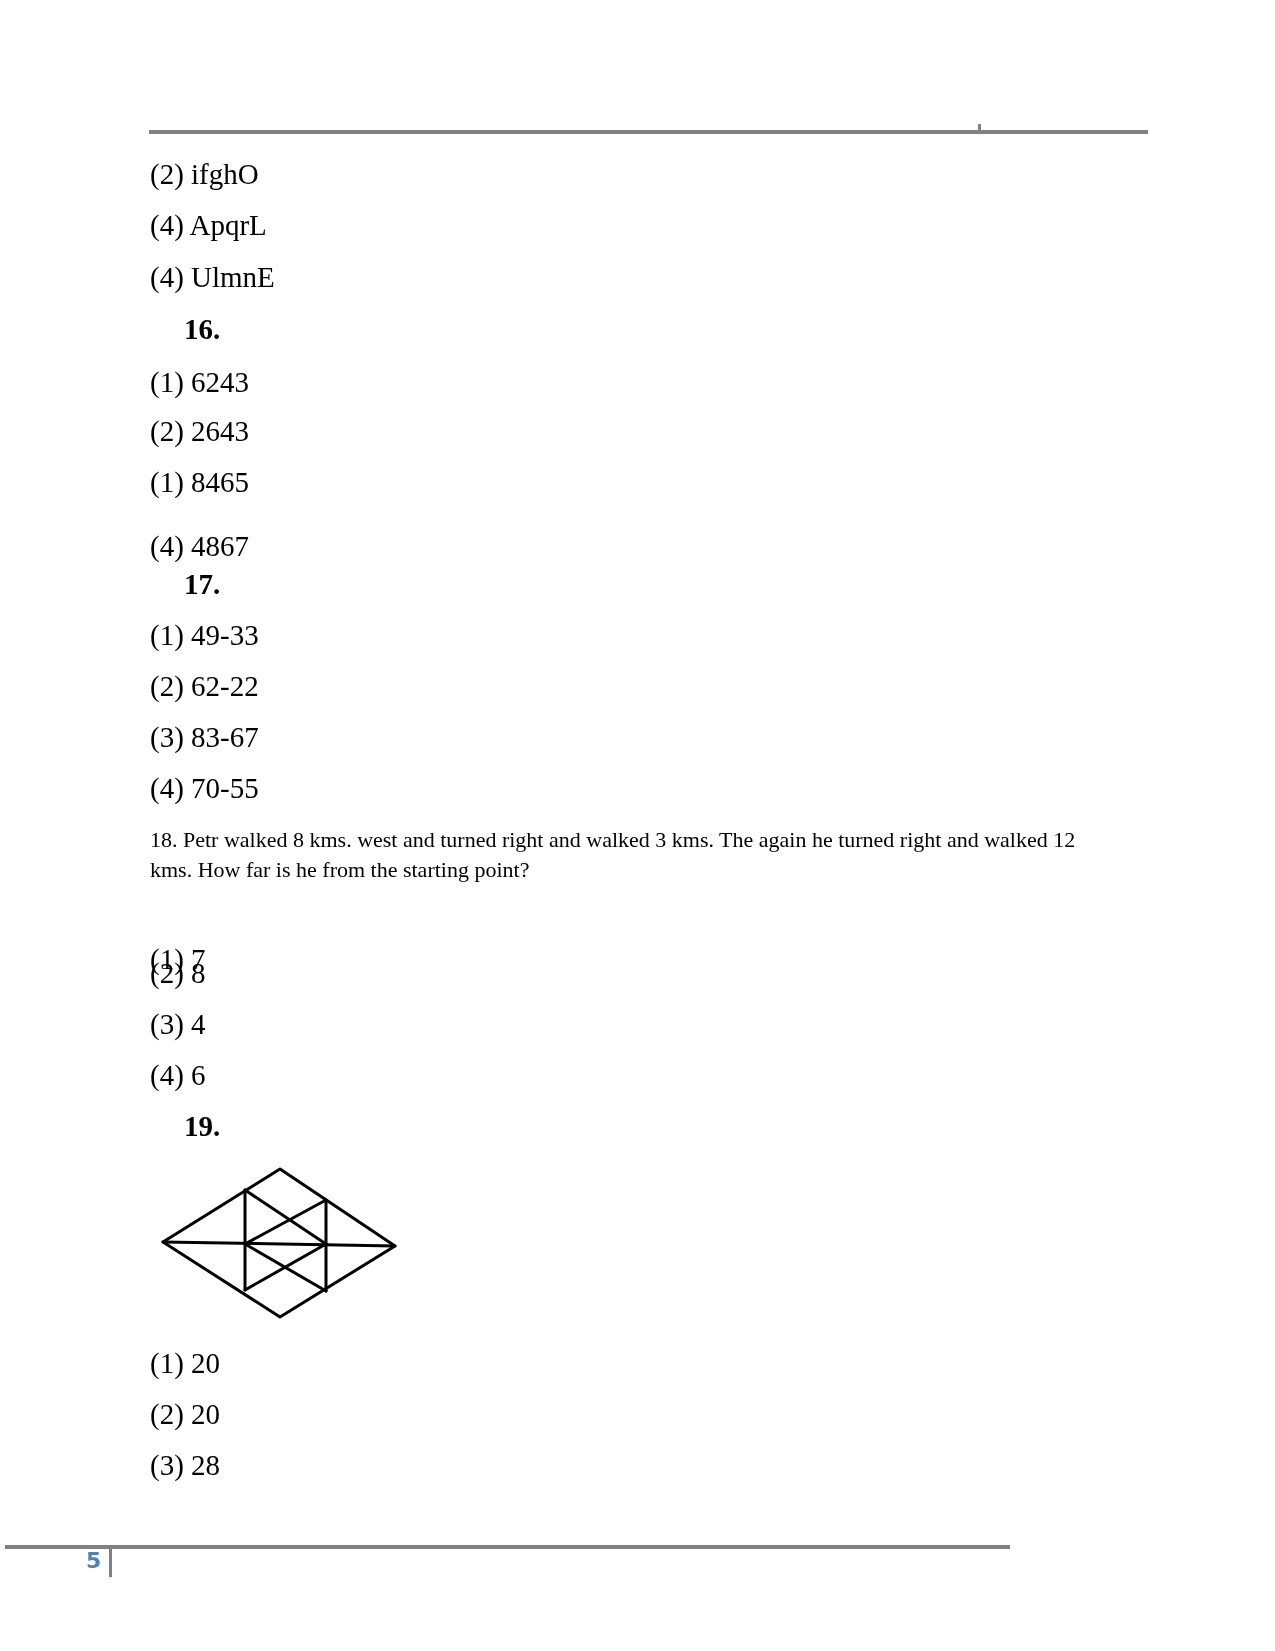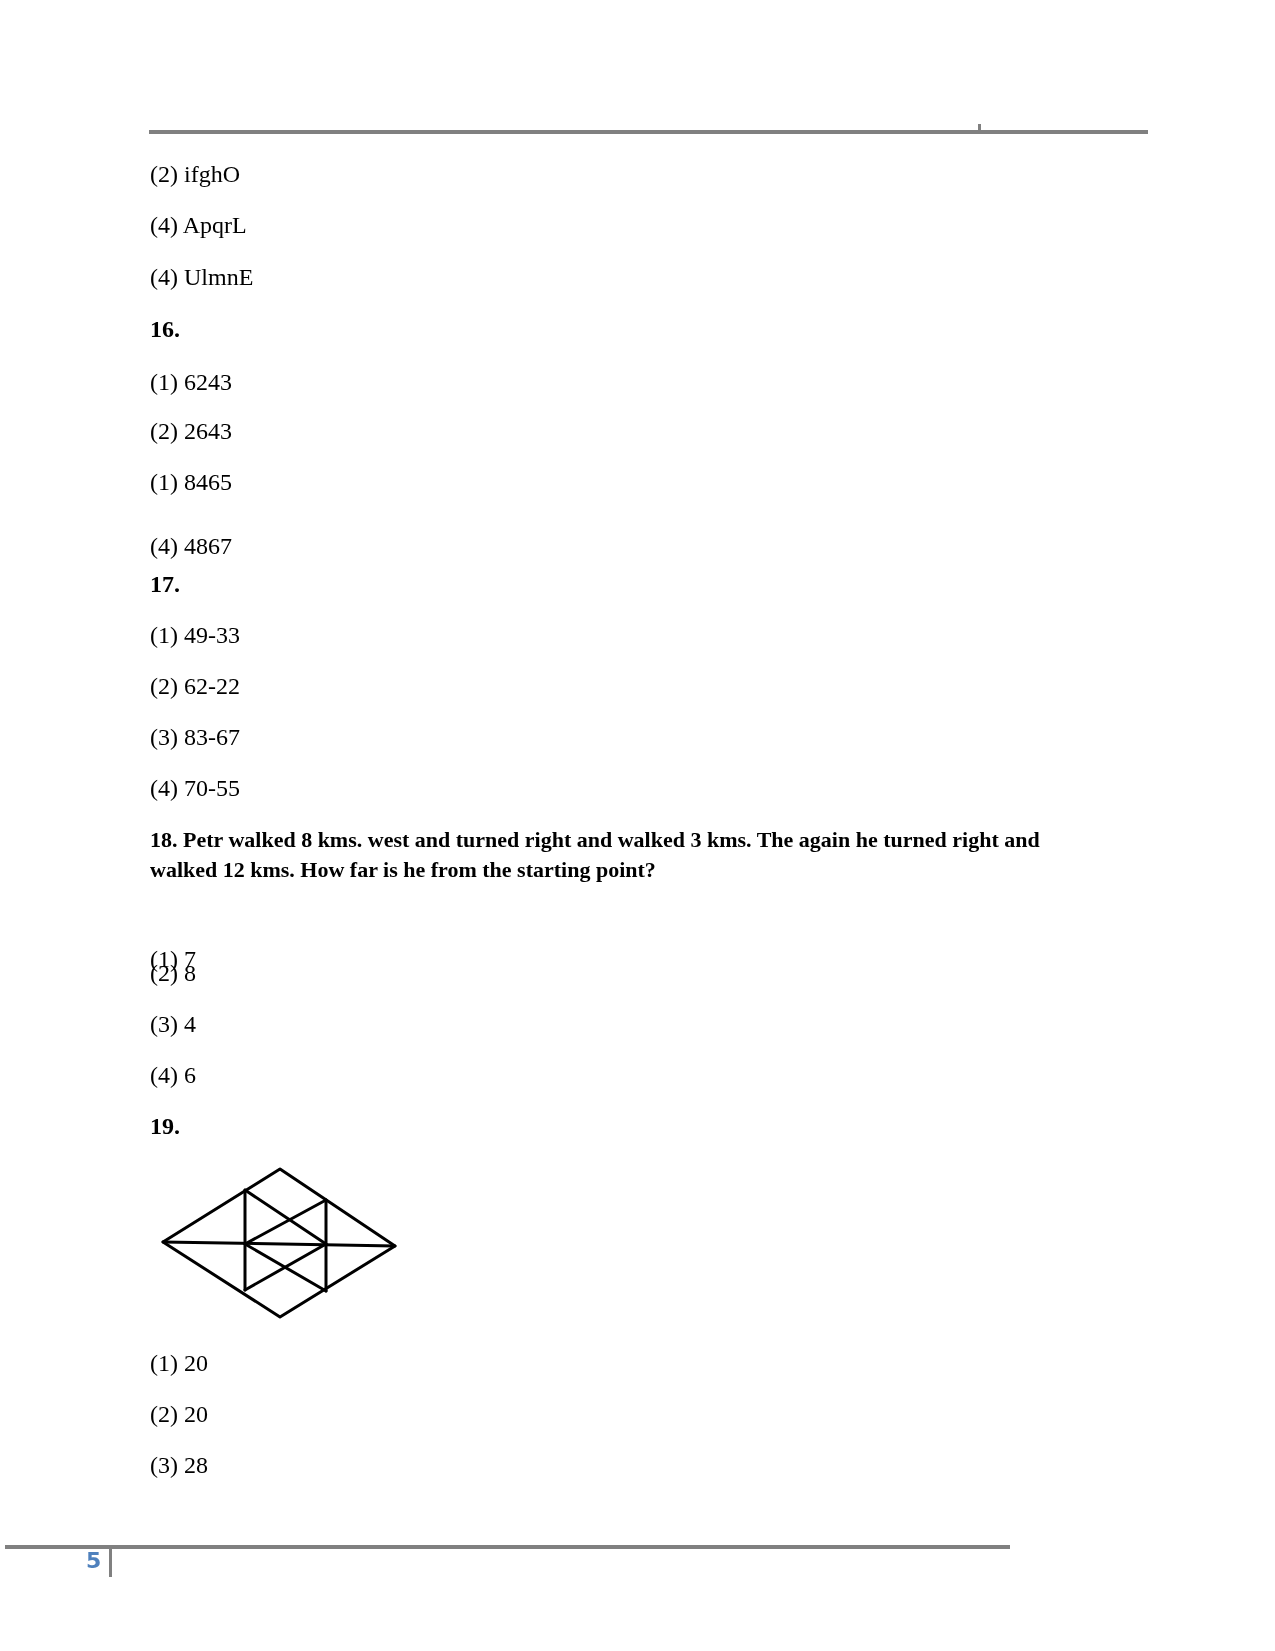--- a/index.html
+++ b/index.html
@@ -1,22 +1,22 @@
 <!DOCTYPE html>
 <html><head>
   <meta charset="utf-8">
   <style>
     html, body { margin: 0; padding: 0; background: #ffffff; }
     body { width: 1275px; height: 1651px; position: relative; overflow: hidden;
            font-family: "Liberation Serif", serif; color: #000; }
     .header-rule { position: absolute; left: 149px; top: 130px; width: 999px; height: 4px; background: #808080; }
     .header-tick { position: absolute; left: 978px; top: 124px; width: 3px; height: 7px; background: #808080; }
-    .line { position: absolute; left: 150px; font-size: 24px; line-height: 26px; white-space: nowrap; }
-    .bold { font-weight: bold; }
-    .q18 { position: absolute; left: 150px; top: 825px; width: 940px; font-size: 22px; line-height: 30px; font-weight: bold; }
+    .line { position: absolute; left: 150px; font-size: 29px; line-height: 26px; white-space: nowrap; }
+    .bold { font-weight: bold; margin-left: 34px; }
+    .q18 { position: absolute; left: 150px; top: 825px; width: 940px; font-size: 22px; line-height: 30px; font-weight: normal; }
     .diagram { position: absolute; left: 155px; top: 1160px; width: 250px; height: 165px; }
     .footer-rule { position: absolute; left: 5px; top: 1545px; width: 1005px; height: 4px; background: #808080; }
     .footer-bar { position: absolute; left: 109px; top: 1548px; width: 3px; height: 29px; background: #808080; }
     .page-num { position: absolute; left: 86px; top: 1548px; font-family: "DejaVu Sans", sans-serif; font-weight: bold;
                 font-size: 22px; line-height: 26px; color: #4F81BD; }
   </style>
 </head>
 <body>
 
 <div class="header-rule"></div>

